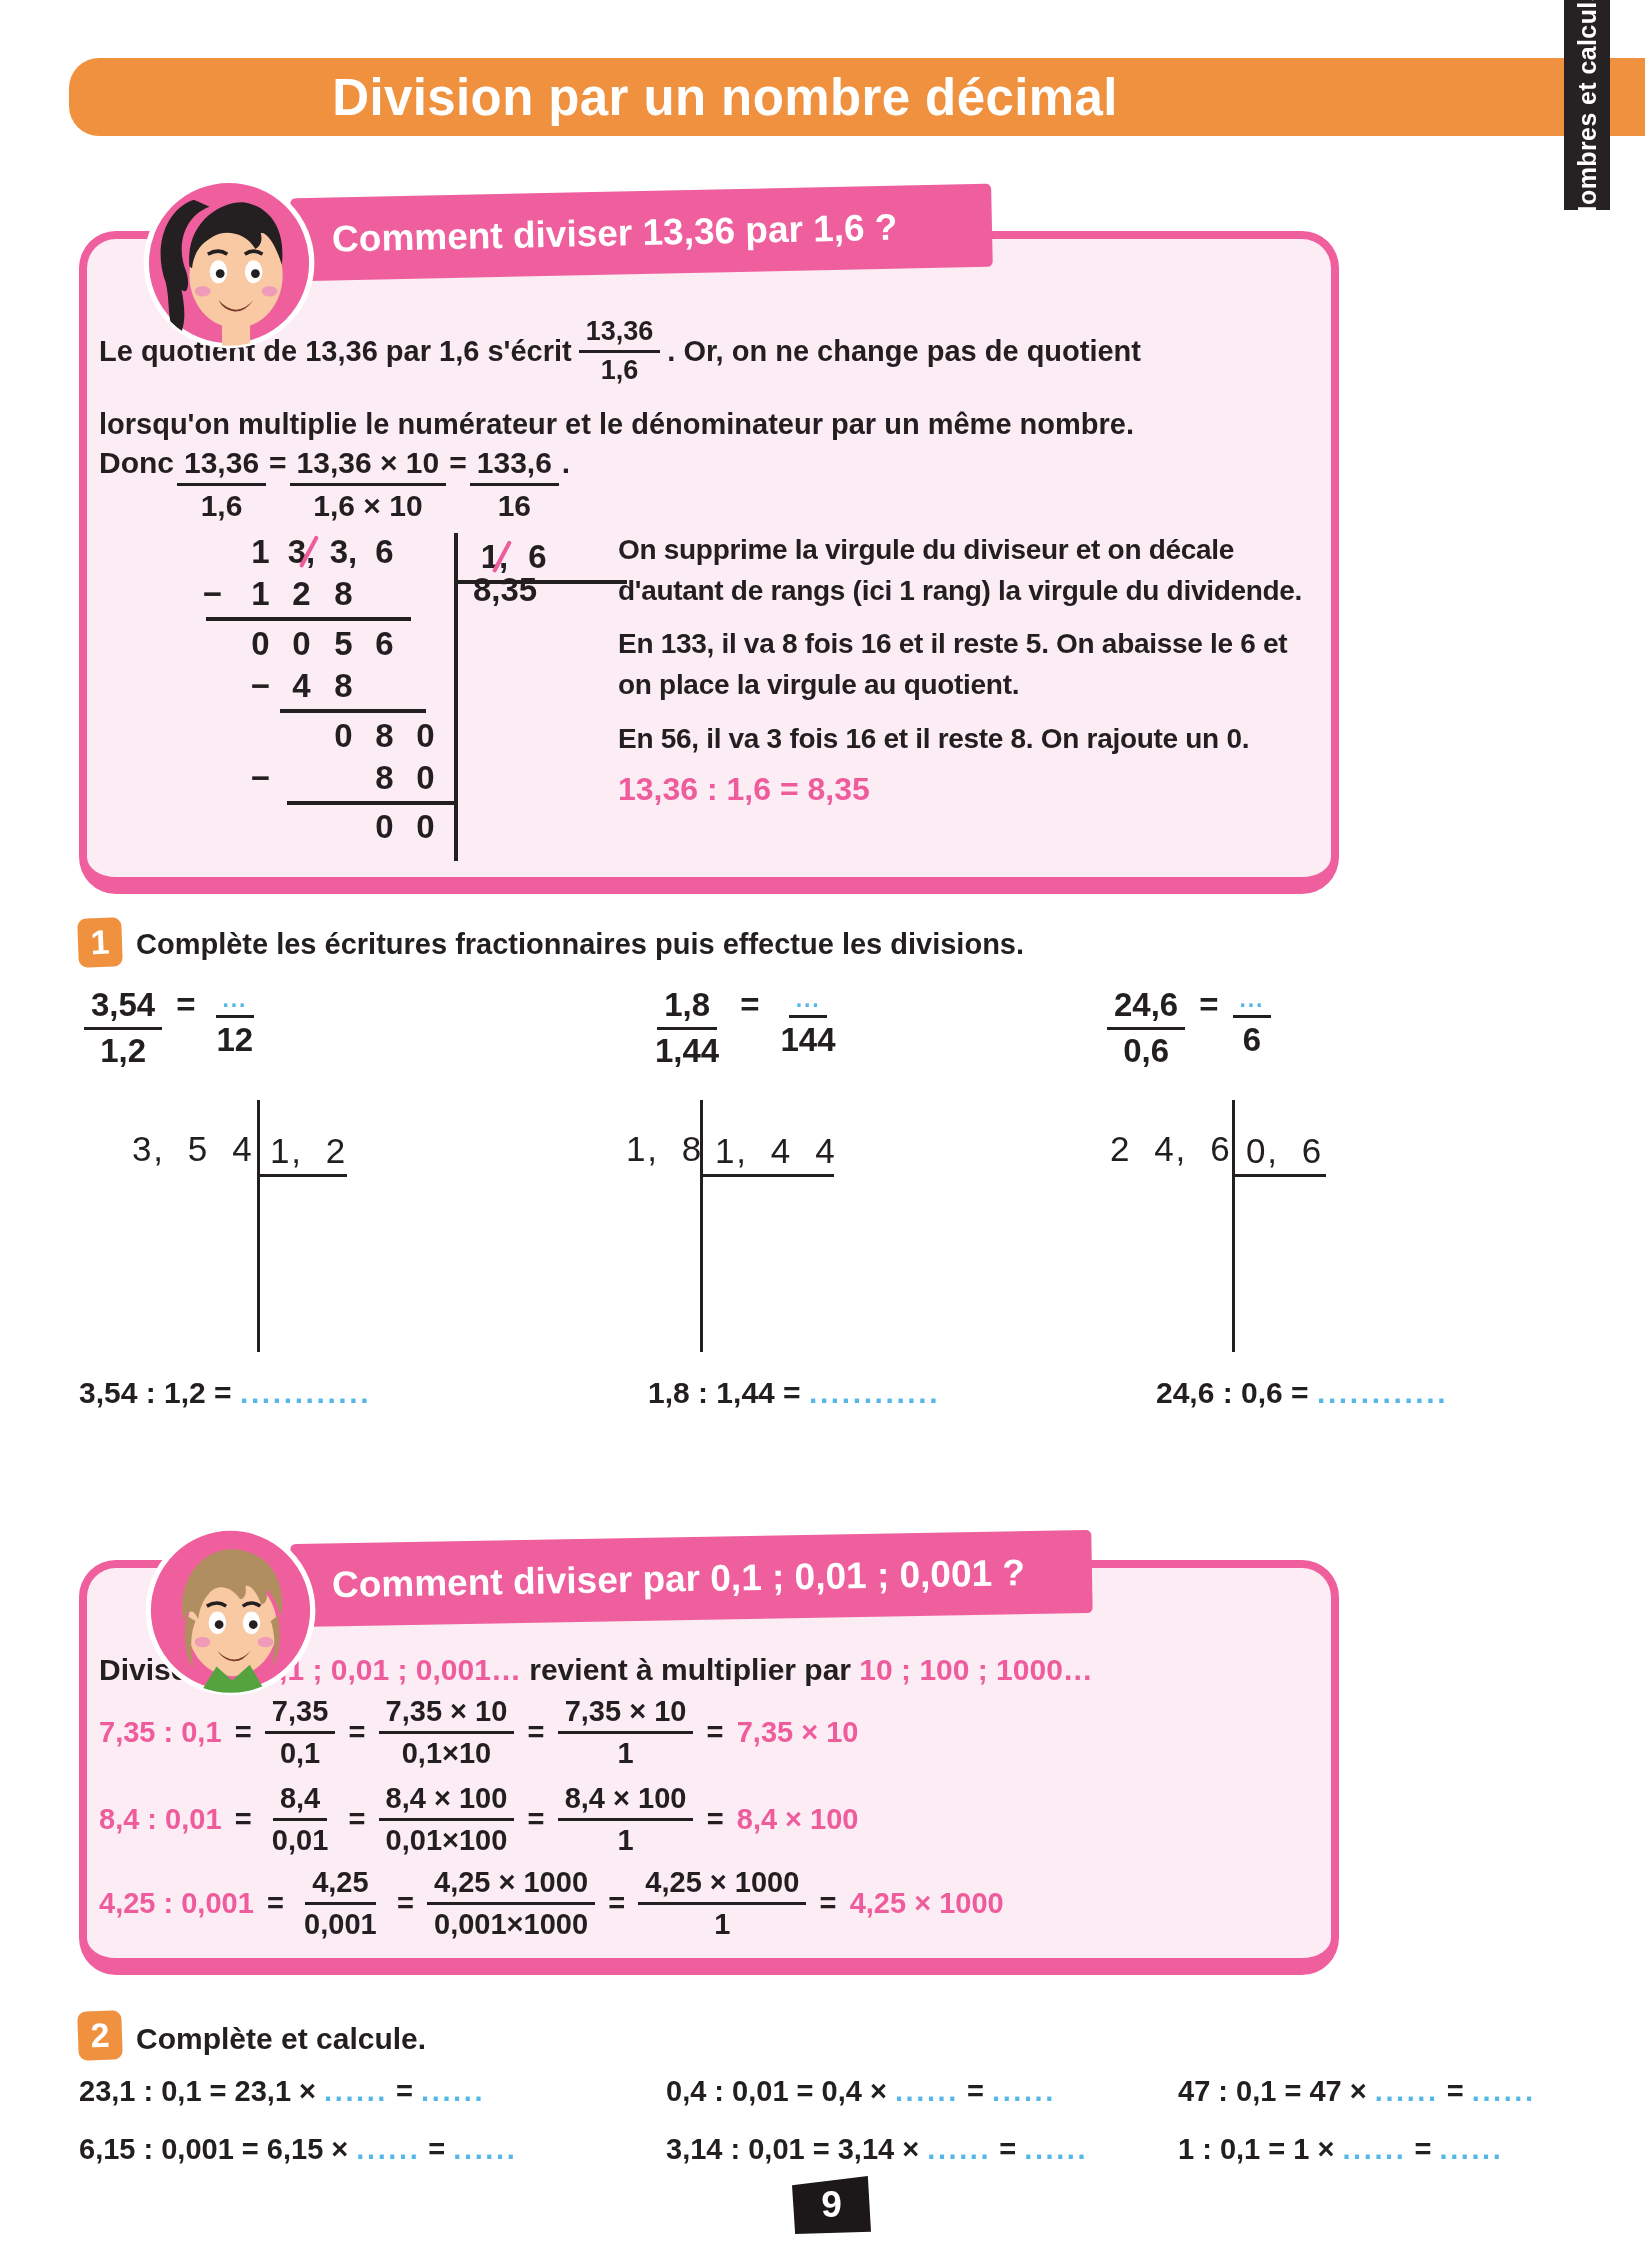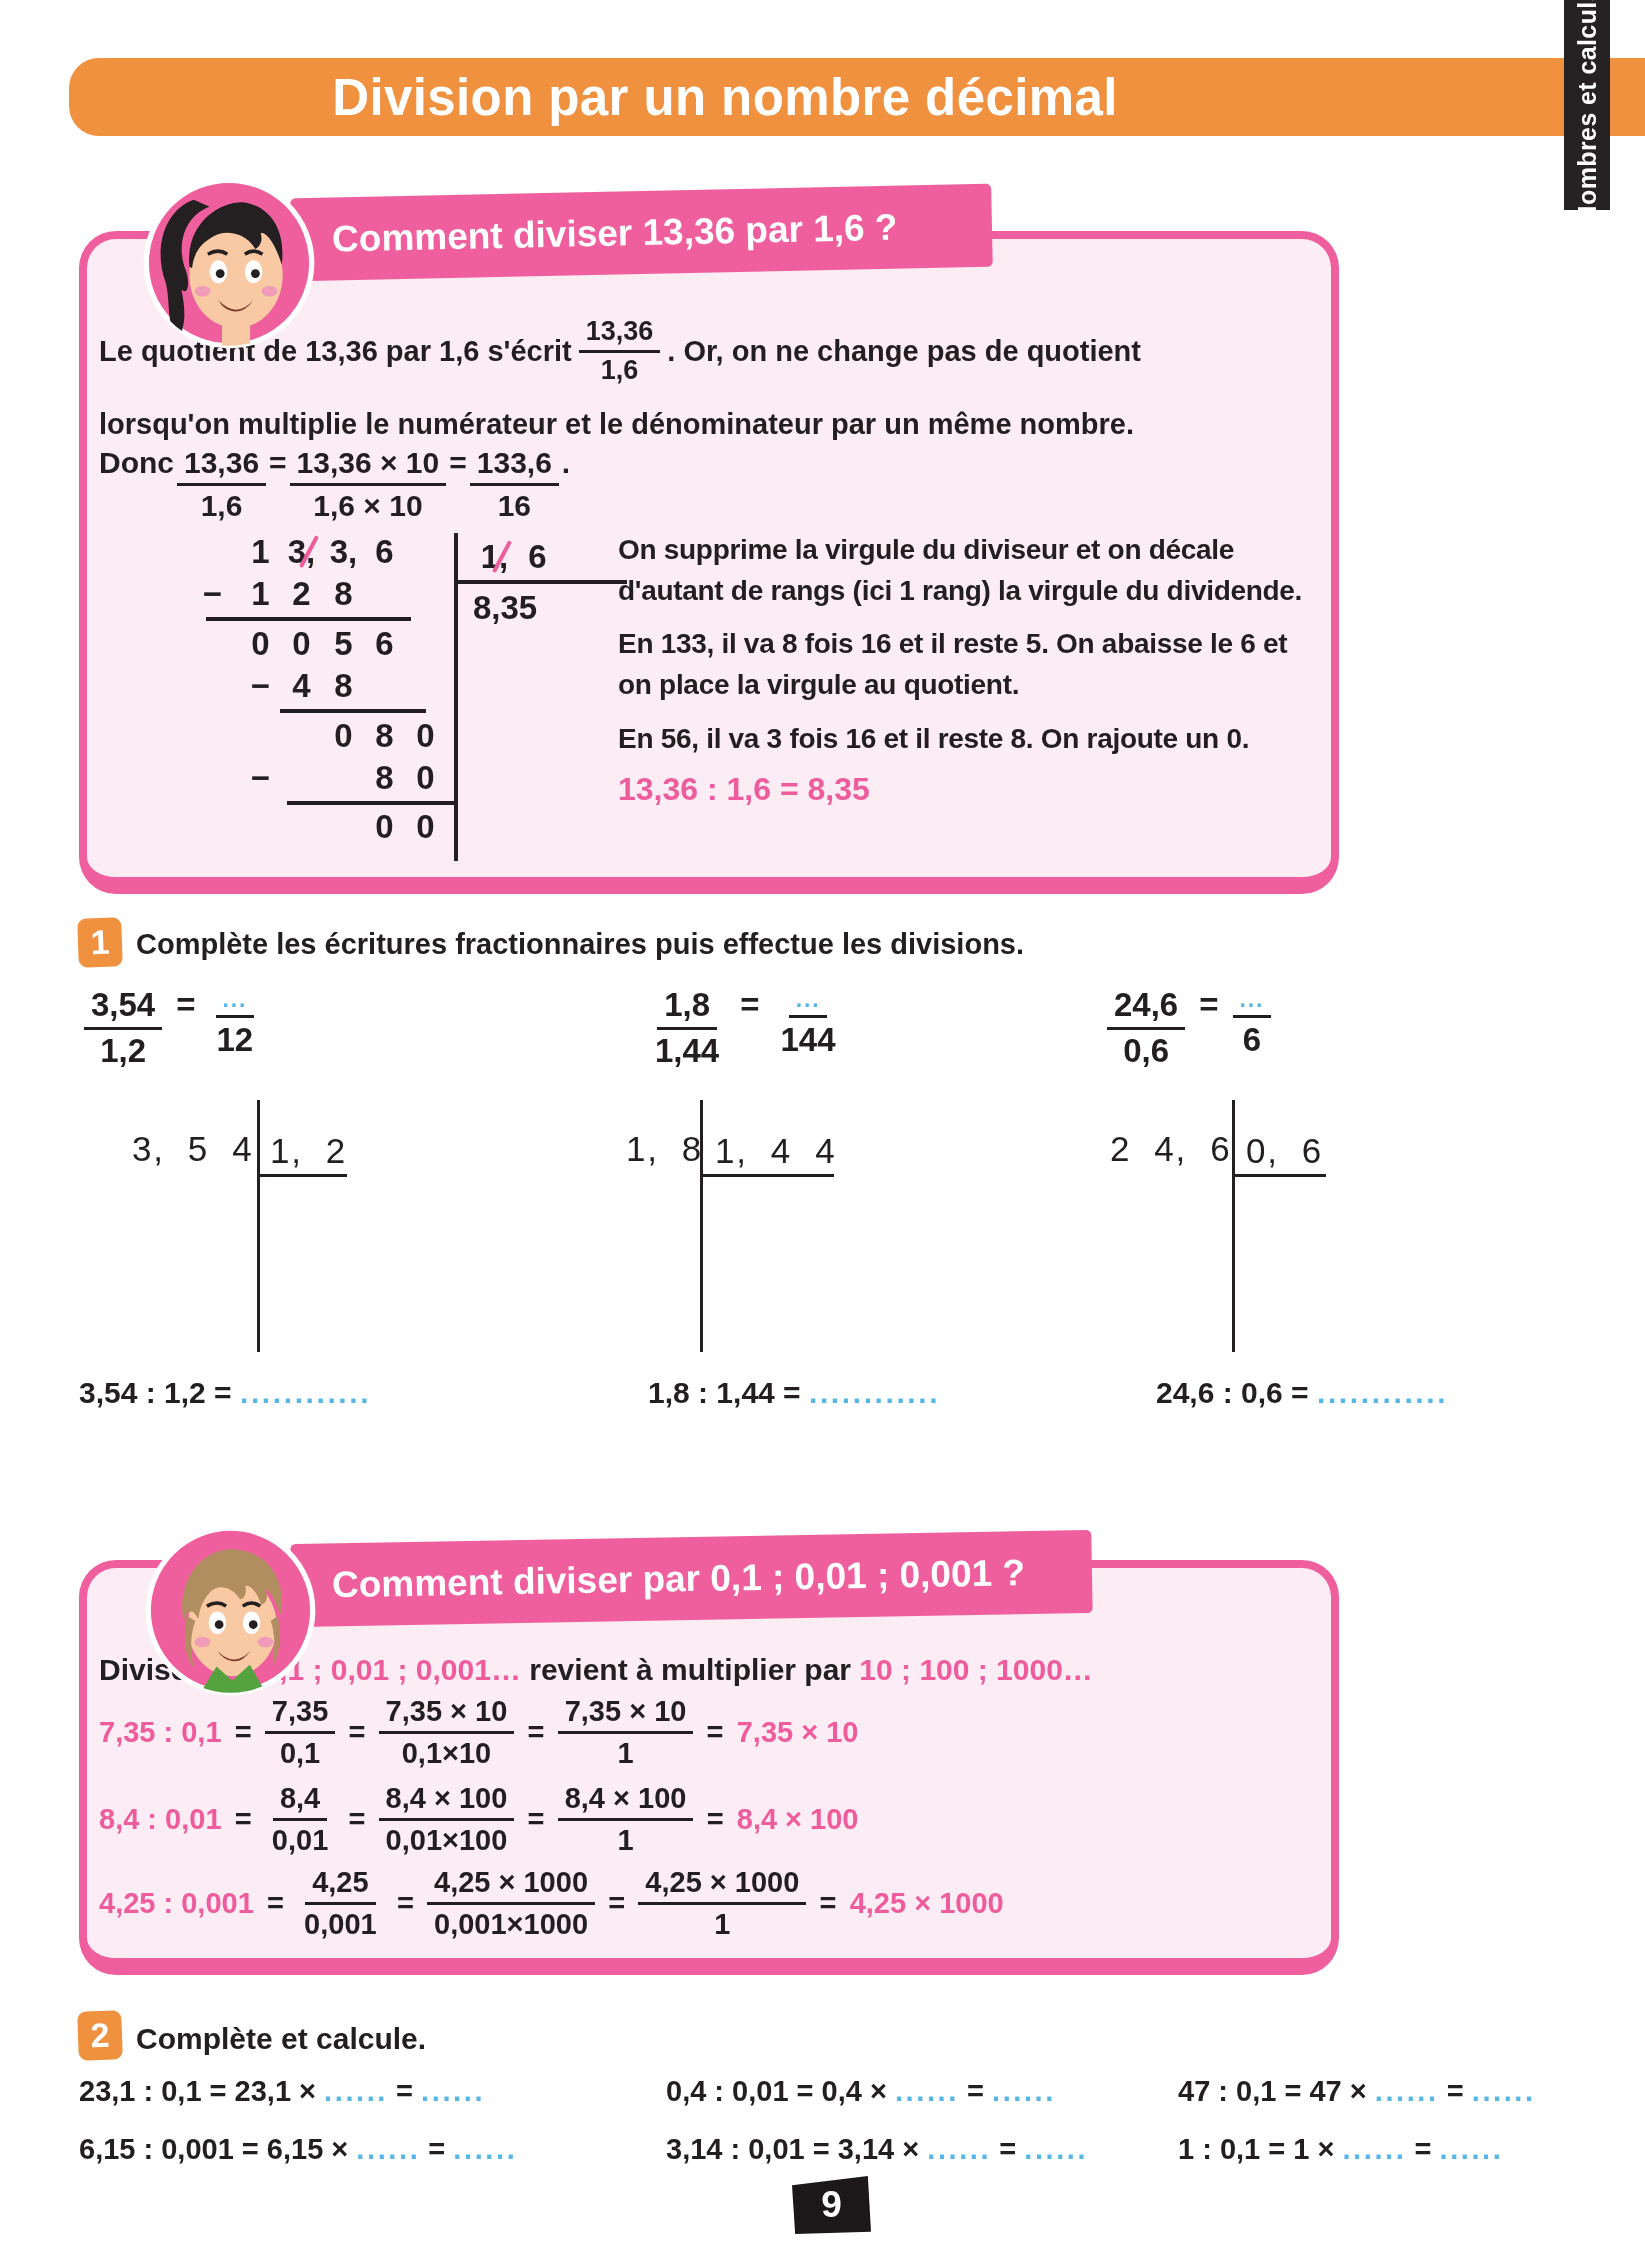--- a/index.html
+++ b/index.html
@@ -138,21 +138,21 @@
     </span>
     <span>.</span>
   </div>
 
   <div class="abs" id="division-grid">
     <div class="dvline" style="left:262px;top:1.8px;height:328px;"></div>
     <div class="dline" style="left:262px;top:49px;width:173px;"></div>
     <div class="dline" style="left:14px;top:86px;width:205px;"></div>
     <div class="dline" style="left:88px;top:178px;width:146px;"></div>
     <div class="dline" style="left:95px;top:270px;width:169px;"></div>
-    <div class="dcell" style="left:281px;top:56px;width:124px;text-align:left;">8,35</div>
+    <div class="dcell" style="left:281px;top:38px;width:124px;text-align:left;">8,35</div>
   <span class="dcell" style="left: 48px; top: 0px;">1</span>
       <span class="dcell struck" style="left: 89px; top: 0px;">3,</span>
       <span class="dcell" style="left: 131px; top: 0px;">3,</span>
       <span class="dcell" style="left: 172px; top: 0px;">6</span>
       <span class="dcell" style="left: 0px; top: 42px;">−</span>
       <span class="dcell" style="left: 48px; top: 42px;">1</span>
       <span class="dcell" style="left: 89px; top: 42px;">2</span>
       <span class="dcell" style="left: 131px; top: 42px;">8</span>
       <span class="dcell" style="left: 48px; top: 92px;">0</span>
       <span class="dcell" style="left: 89px; top: 92px;">0</span>

